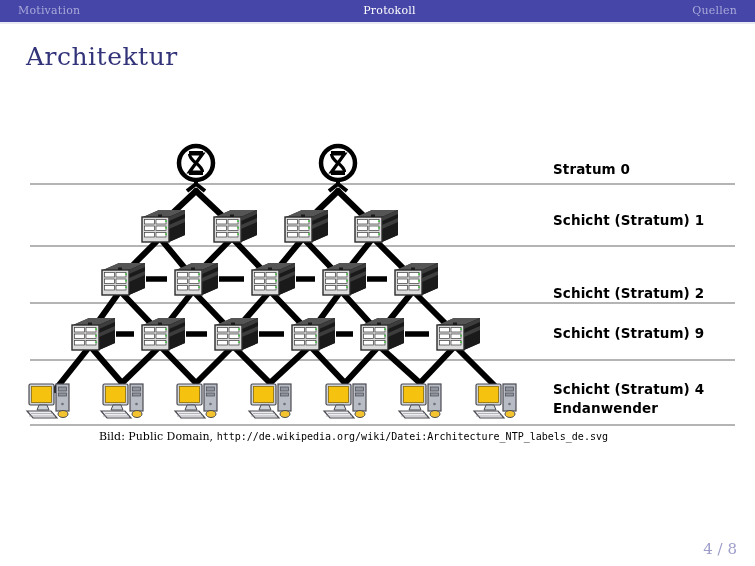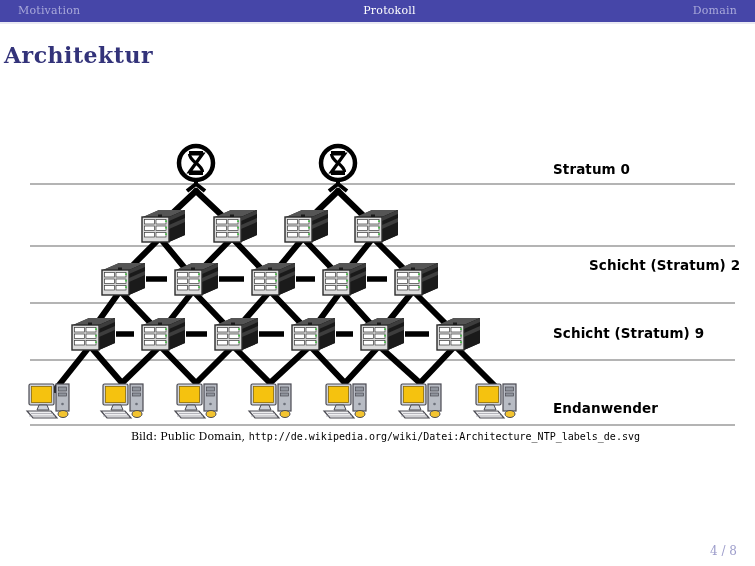--- a/index.html
+++ b/index.html
@@ -38,27 +38,26 @@
   #headbar-shadow {
     position: absolute;
     left: 0; top: 22px;
     width: 755px; height: 2px;
     background: #e9e9f3;
   }
 
   
   #title {
     position: absolute;
-    left: 4px;
+    left: 26px;
     top: 42px;
     font-family: "DejaVu Serif", serif;
-    font-size: 22px;
+    font-size: 25px;
     color: #33337a;
     letter-spacing: 0.5px;
-    font-weight: bold;
   }
 
   
   #figure {
     position: absolute;
     left: 0;
     top: 128px;
     width: 755px;
     height: 320px;
   }
@@ -77,49 +76,48 @@
   }
 
   
   #caption {
     position: absolute;
     left: 99px;
     top: 430px;
     font-size: 11px;
     color: #000000;
     white-space: nowrap;
-    margin-left: 32px;
   }
   #caption .mono {
     font-family: "DejaVu Sans Mono", monospace;
     font-size: 10px;
   }
   #caption .serif {
     font-family: "DejaVu Serif", serif;
   }
 
   
   #pagenum {
     position: absolute;
     right: 18px;
     bottom: 8px;
     font-family: "DejaVu Serif", serif;
-    font-size: 12px;
+    font-size: 15px;
     color: #9d9dcb;
   }
 </style>
 </head>
 <body>
 
 <div id="slide">
 
   <div id="headbar">
     <div class="navitem nav-left">Motivation</div>
     <div class="navitem nav-mid">Protokoll</div>
-    <div class="navitem nav-right">Domain</div>
+    <div class="navitem nav-right">Quellen</div>
   </div>
   <div id="headbar-shadow"></div>
 
   <div id="title">Architektur</div>
 
   <div id="figure">
     <svg width="755" height="320" viewBox="0 0 755 320" xmlns="http://www.w3.org/2000/svg">
 
       <defs>
 
@@ -282,22 +280,24 @@
         <use href="#pc" x="122" y="270"></use>
         <use href="#pc" x="196" y="270"></use>
         <use href="#pc" x="270" y="270"></use>
         <use href="#pc" x="345" y="270"></use>
         <use href="#pc" x="420" y="270"></use>
         <use href="#pc" x="495" y="270"></use>
       </g>
     </svg>
 
     <div class="stratum-label" style="left:553px; top:32px;">Stratum 0</div>
-    <div class="stratum-label" style="left:553px; top:128px;margin-left:36px;">Schicht (Stratum) 2</div>
+    <div class="stratum-label" style="left:553px; top:83px;">Schicht (Stratum) 1</div>
+    <div class="stratum-label" style="left:553px; top:156px;">Schicht (Stratum) 2</div>
     <div class="stratum-label" style="left:553px; top:196px;">Schicht (Stratum) 9</div>
+    <div class="stratum-label" style="left:553px; top:252px;">Schicht (Stratum) 4</div>
     <div class="stratum-label" style="left:553px; top:271px;">Endanwender</div>
   </div>
 
   <div id="caption">
     <span class="serif">Bild: Public Domain,</span>
     <span class="mono">http://de.wikipedia.org/wiki/Datei:Architecture_NTP_labels_de.svg</span>
   </div>
 
   <div id="pagenum">4 / 8</div>
 

